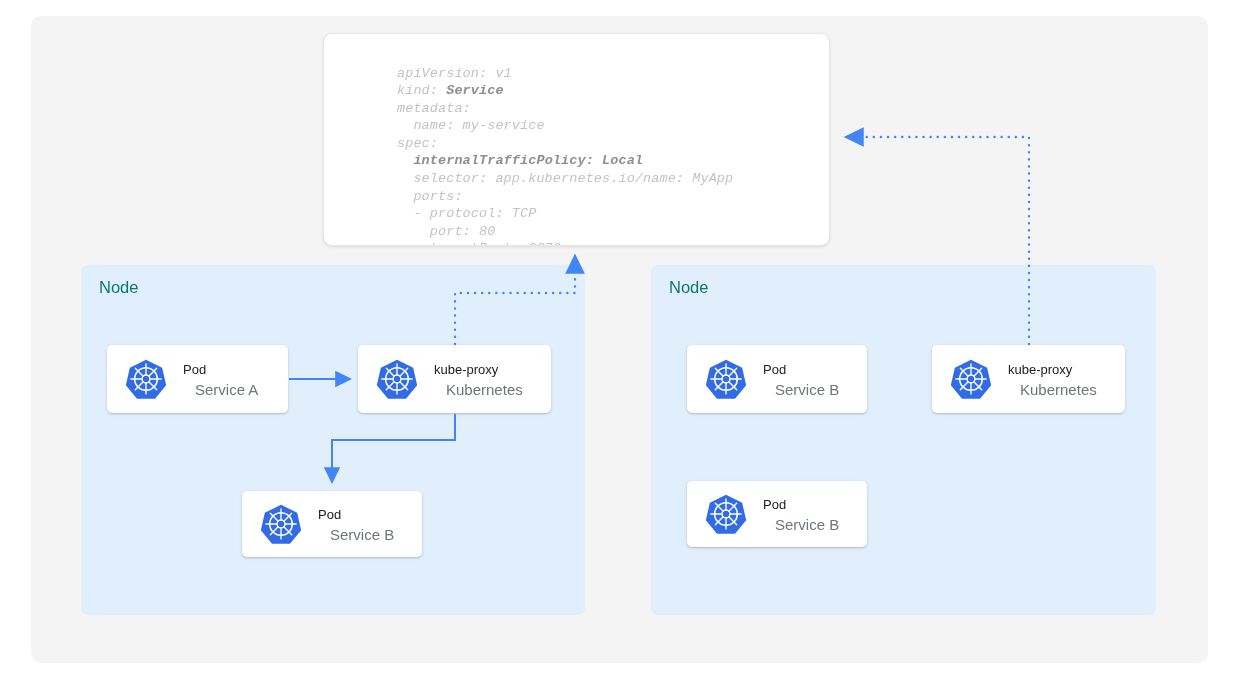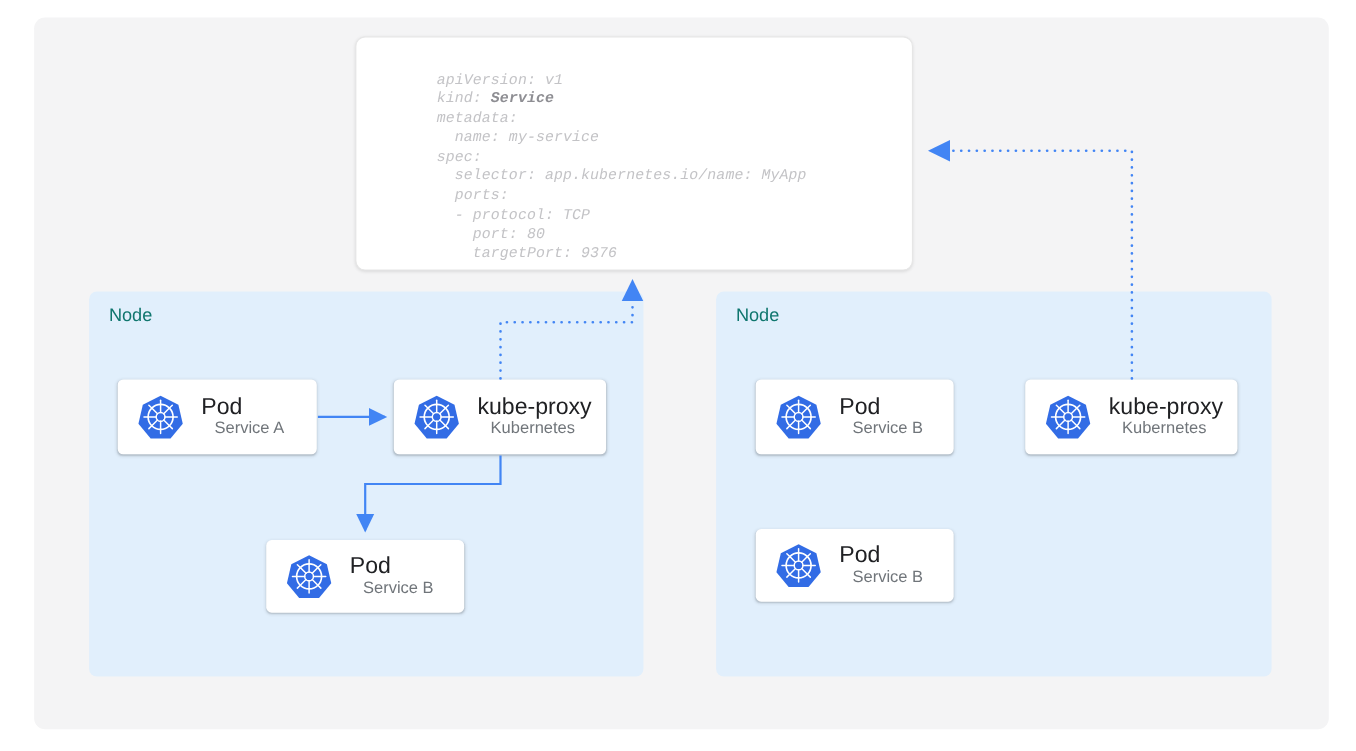--- a/index.html
+++ b/index.html
@@ -91,21 +91,21 @@
     height: 42px;
     display: block;
   }
   .entity-text {
     margin-left: 16px;
     display: flex;
     flex-direction: column;
     justify-content: center;
   }
   .entity-title {
-    font-size: 21px;
+    font-size: 13px;
     color: #202124;
     line-height: 21px;
   }
   .entity-sub {
     font-size: 15px;
     color: #70757a;
     line-height: 20px;
     margin-left: 12px;
   }
 
@@ -130,20 +130,21 @@
 <body>
 
 <div id="canvas-panel"></div>
 
 <div id="yaml-card">
   <pre id="yaml-code">apiVersion: v1
 kind: <span class="b">Service</span>
 metadata:
   name: my-service
 spec:
+  <span class="b">internalTrafficPolicy: Local</span>
   selector: app.kubernetes.io/name: MyApp
   ports:
   - protocol: TCP
     port: 80
     targetPort: 9376</pre>
 </div>
 
 <div class="node-box" id="node-left">
   <div class="node-label">Node</div>
 </div>

